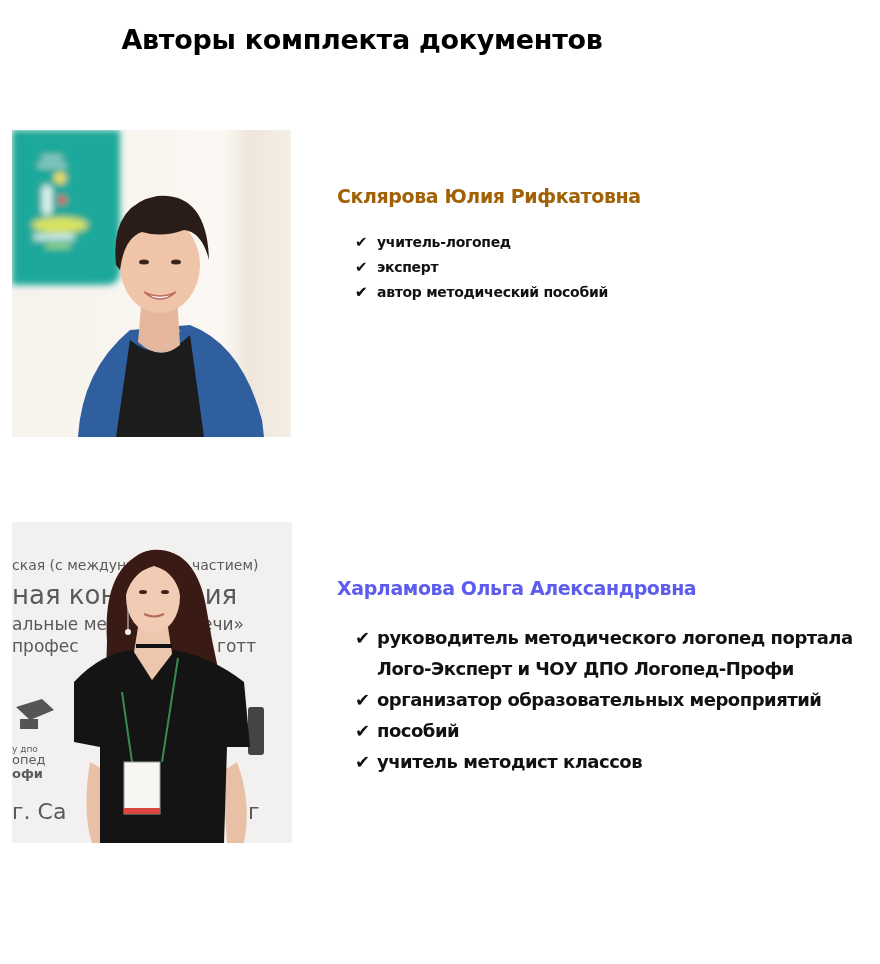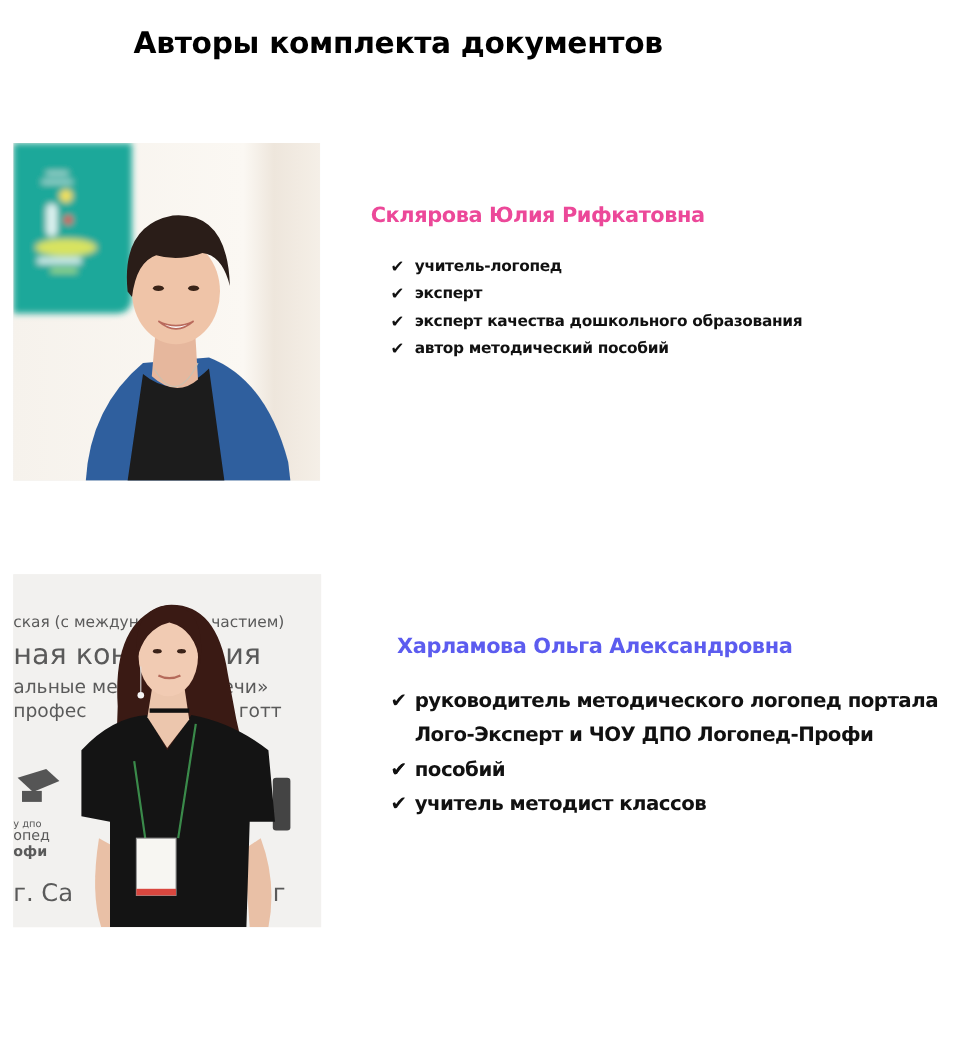--- a/index.html
+++ b/index.html
@@ -18,21 +18,21 @@
 
     .photo { position: absolute; left: 12px; top: 0; overflow: hidden; background: #f3f1ee; }
     .author-1 .photo { width: 279px; height: 307px; }
     .author-2 .photo { width: 280px; height: 321px; }
 
     .name {
       position: absolute; left: 337px; font-size: 19px; font-weight: bold;
       letter-spacing: -0.4px;
     }
     .author-1 .name { top: 55px; }
-    .author-2 .name { top: 55px; margin-left: 24px; }
+    .author-2 .name { top: 55px; }
 
     .roles { position: absolute; left: 355px; list-style: none; }
     .author-1 .roles { top: 100px; }
     .author-2 .roles { top: 100px; width: 500px; }
 
     .roles li { position: relative; padding-left: 22px; color: #111; }
     .author-1 .roles li { font-size: 14px; line-height: 25px; font-weight: bold; letter-spacing: -0.3px; }
     .author-2 .roles li { font-size: 18px; line-height: 31px; font-weight: bold; letter-spacing: -0.5px; padding-left: 22px; }
 
     .check { position: absolute; left: 0; top: 0; font-weight: bold; }
@@ -83,25 +83,25 @@
       <ellipse cx="148" cy="135" rx="40" ry="48" fill="#efc4a8"></ellipse>
 
       <path d="M104 135 Q98 75 145 66 Q195 62 197 130 Q190 102 172 100 Q150 108 130 102 Q112 108 108 140 Z" fill="#2a1d18"></path>
 
       <ellipse cx="132" cy="132" rx="5" ry="2.5" fill="#3a2418"></ellipse>
       <ellipse cx="164" cy="132" rx="5" ry="2.5" fill="#3a2418"></ellipse>
 
       <path d="M132 162 Q148 176 164 162 Q148 170 132 162 Z" fill="#ffffff" stroke="#b96a5c" stroke-width="1.5"></path>
     </svg>
   </div>
-  <h2 class="name" style="color:#ec4899">Склярова Юлия Рифкатовна</h2>
+  <h2 class="name" style="color:#a16207">Склярова Юлия Рифкатовна</h2>
   <ul class="roles">
     <li><span class="check">✔</span><span>учитель-логопед</span></li>
     <li><span class="check">✔</span><span>эксперт</span></li>
-    <li><span class="check">✔</span><span>эксперт качества дошкольного образования</span></li>
+    <li><span class="check">✔</span></li>
     <li><span class="check">✔</span><span>автор методический пособий</span></li>
   </ul>
 </section>
 
 <section class="author author-2">
   <div class="photo" aria-label="portrait-photo-woman-long-hair-black-dress-conference-badge">
     <svg width="280" height="321" viewBox="0 0 280 321" xmlns="http://www.w3.org/2000/svg">
       <defs>
         <filter id="blur2" x="-10%" y="-10%" width="120%" height="120%">
             <feGaussianBlur stdDeviation="0.6"></feGaussianBlur>
@@ -149,17 +149,17 @@
 
       <path d="M110 170 L120 240 M166 136 L150 240" stroke="#3a8a4a" stroke-width="2" fill="none"></path>
 
       <rect x="112" y="240" width="36" height="52" fill="#f7f6f2" stroke="#999" stroke-width="1"></rect>
       <rect x="112" y="286" width="36" height="6" fill="#d9473f"></rect>
     </svg>
   </div>
   <h2 class="name" style="color:#5c5cef">Харламова Ольга Александровна</h2>
   <ul class="roles">
     <li><span class="check">✔</span><span>руководитель методического логопед портала Лого-Эксперт и ЧОУ ДПО Логопед-Профи</span></li>
-    <li><span class="check">✔</span></li>
+    <li><span class="check">✔</span><span>организатор образовательных мероприятий</span></li>
     <li><span class="check">✔</span><span>пособий</span></li>
     <li><span class="check">✔</span><span>учитель методист классов</span></li>
   </ul>
 </section>
 
 </body></html>

